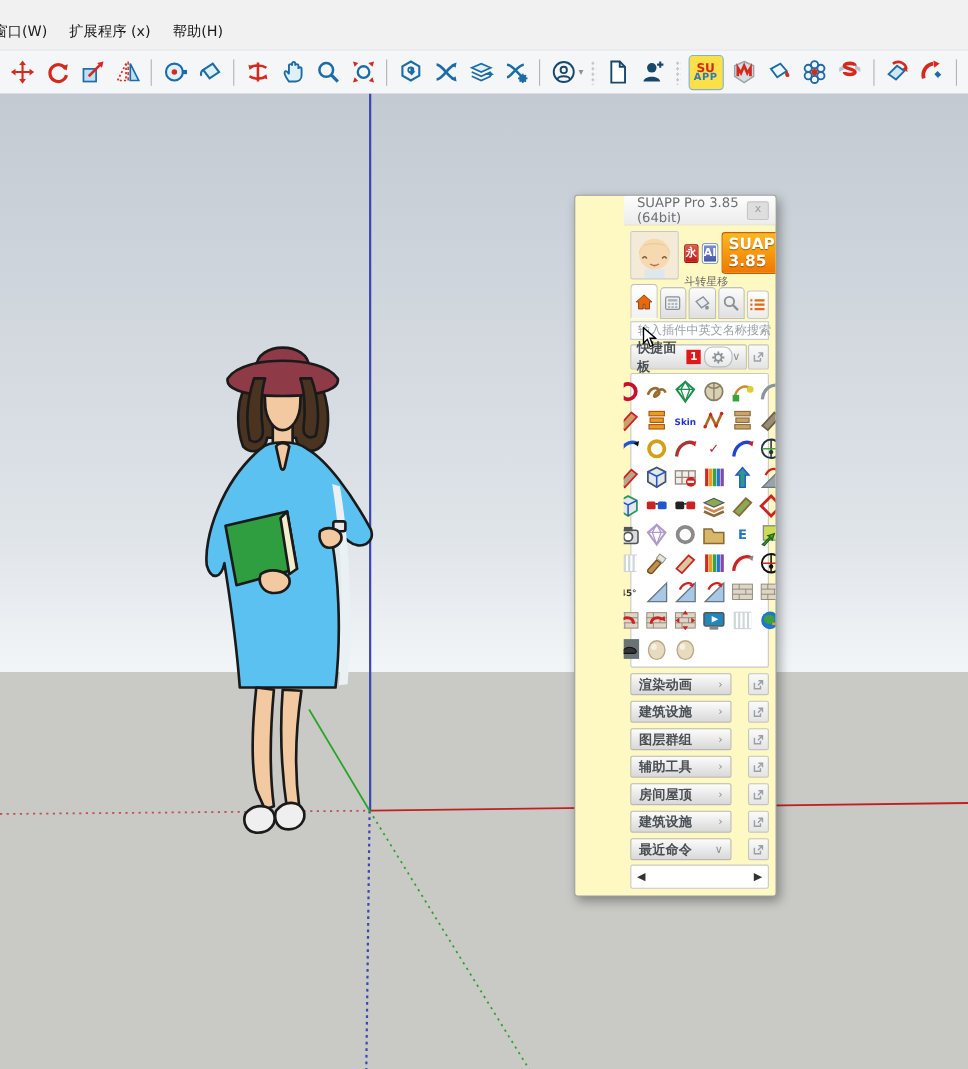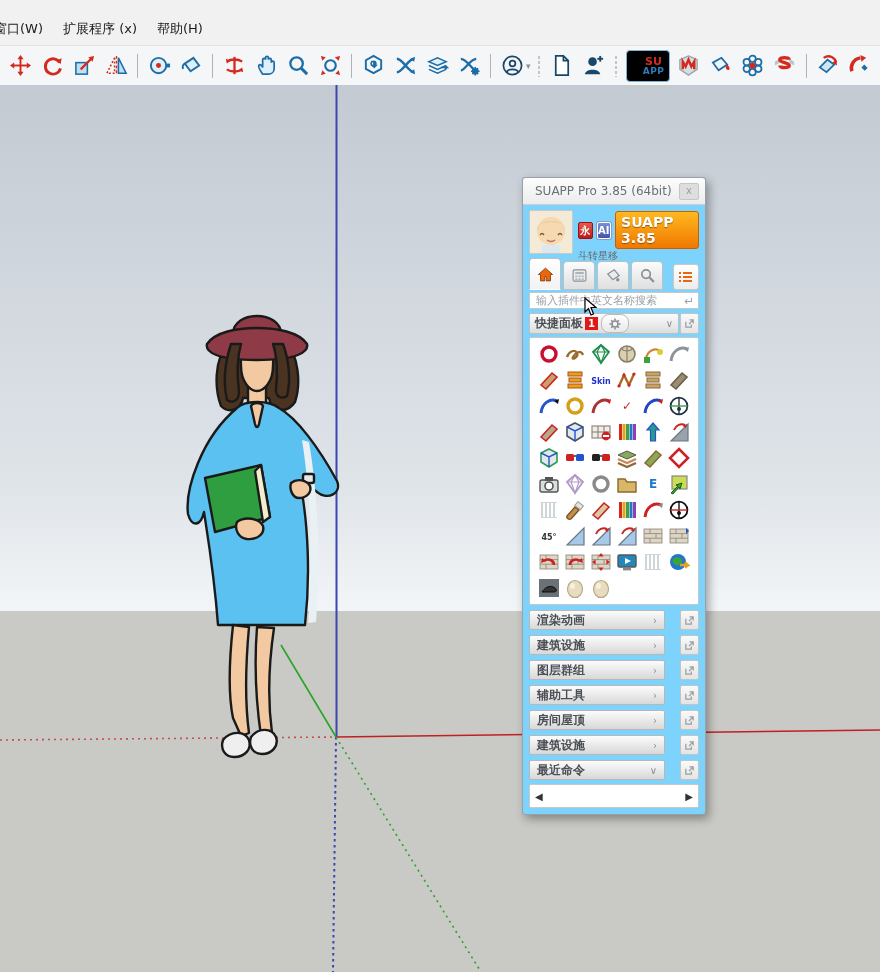--- a/index.html
+++ b/index.html
@@ -14,34 +14,34 @@
   #toolbar{position:absolute;left:0;top:45px;width:880px;height:40px;background:#f5f6f7;
            border-top:1px solid #e3e4e6;display:flex;align-items:center;padding-left:4px;
            box-sizing:border-box;overflow:hidden;}
   .tb-ic{width:26px;height:26px;margin:0 3px;display:flex;align-items:center;justify-content:center;flex:0 0 auto;}
   .tb-ic svg{width:23px;height:23px;}
   .tb-sep{width:1px;height:24px;background:#b0b4b8;margin:0 5px;flex:0 0 auto;}
   .tb-grip{width:5px;height:22px;margin:0 4px;flex:0 0 auto;
            background-image:radial-gradient(#c2c6ca 1px,transparent 1.2px);background-size:4px 5px;}
   .tb-caret{font-size:9px;color:#8a9096;margin:0 2px 0 -2px;}
   #suapp-btn{display:flex;flex-direction:column;align-items:center;justify-content:center;
-             width:30px;height:30px;border:1px solid #7ab4d8;border-radius:4px;background:#000000;
-             font-weight:bold;line-height:1;margin:0 3px;flex:0 0 auto;font-family:"DejaVu Sans",sans-serif;padding-left:12px;}
+             width:30px;height:30px;border:1px solid #7ab4d8;border-radius:4px;background:#fde047;
+             font-weight:bold;line-height:1;margin:0 3px;flex:0 0 auto;font-family:"DejaVu Sans",sans-serif;}
   #suapp-btn .su{color:#d42a1e;font-size:11px;}
   #suapp-btn .app{color:#2b7cb8;font-size:9px;letter-spacing:.5px;}
   
   #viewport{position:absolute;left:0;top:85px;width:880px;height:887px;
             background:linear-gradient(#c3cad2 0%,#dfe4e9 45%,#f2f5f7 59%,#f2f5f7 59.3%,#c9c9c6 59.3%,#c9c9c6 100%);}
   #axes,#figure{position:absolute;pointer-events:none;}
   #axes{left:0;top:0;width:880px;height:887px;}
   #figure{left:145px;top:205px;width:220px;height:480px;}
   
-  #panel{position:absolute;left:522px;top:177px;width:184px;height:638px;background:#7dd3fc;
+  #panel{position:absolute;left:522px;top:177px;width:184px;height:638px;background:#fef9c3;
          border:1px solid #9aa0a6;border-radius:3px;box-shadow:3px 4px 10px rgba(0,0,0,.35);
-         box-sizing:border-box;display:flex;flex-direction:column;}
+         box-sizing:border-box;display:flex;flex-direction:column;padding-left:44px;}
   #panel-title{height:26px;background:linear-gradient(#fdfdfd,#ececec);border-bottom:1px solid #d0d0d0;
                display:flex;align-items:center;padding:0 6px 0 12px;border-radius:3px 3px 0 0;}
   #panel-title .t{flex:1;font-size:12px;color:#6a6f74;}
   #panel-close{width:18px;height:15px;background:#dedede;border:1px solid #c6c6c6;color:#9aa0a4;
                font-size:10px;line-height:13px;text-align:center;border-radius:2px;}
   #panel-body{flex:1;padding:5px 6px 6px 6px;display:flex;flex-direction:column;overflow:hidden;}
   #acct{display:flex;gap:5px;height:46px;margin-bottom:4px;}
   #avatar{width:42px;height:42px;border:1px solid #c8c8c8;background:#f6efe2;border-radius:2px;flex:0 0 auto;}
   #acct-right{flex:1;display:flex;flex-direction:column;justify-content:space-between;padding-top:1px;}
   .badge-row{display:flex;align-items:center;gap:4px;}

